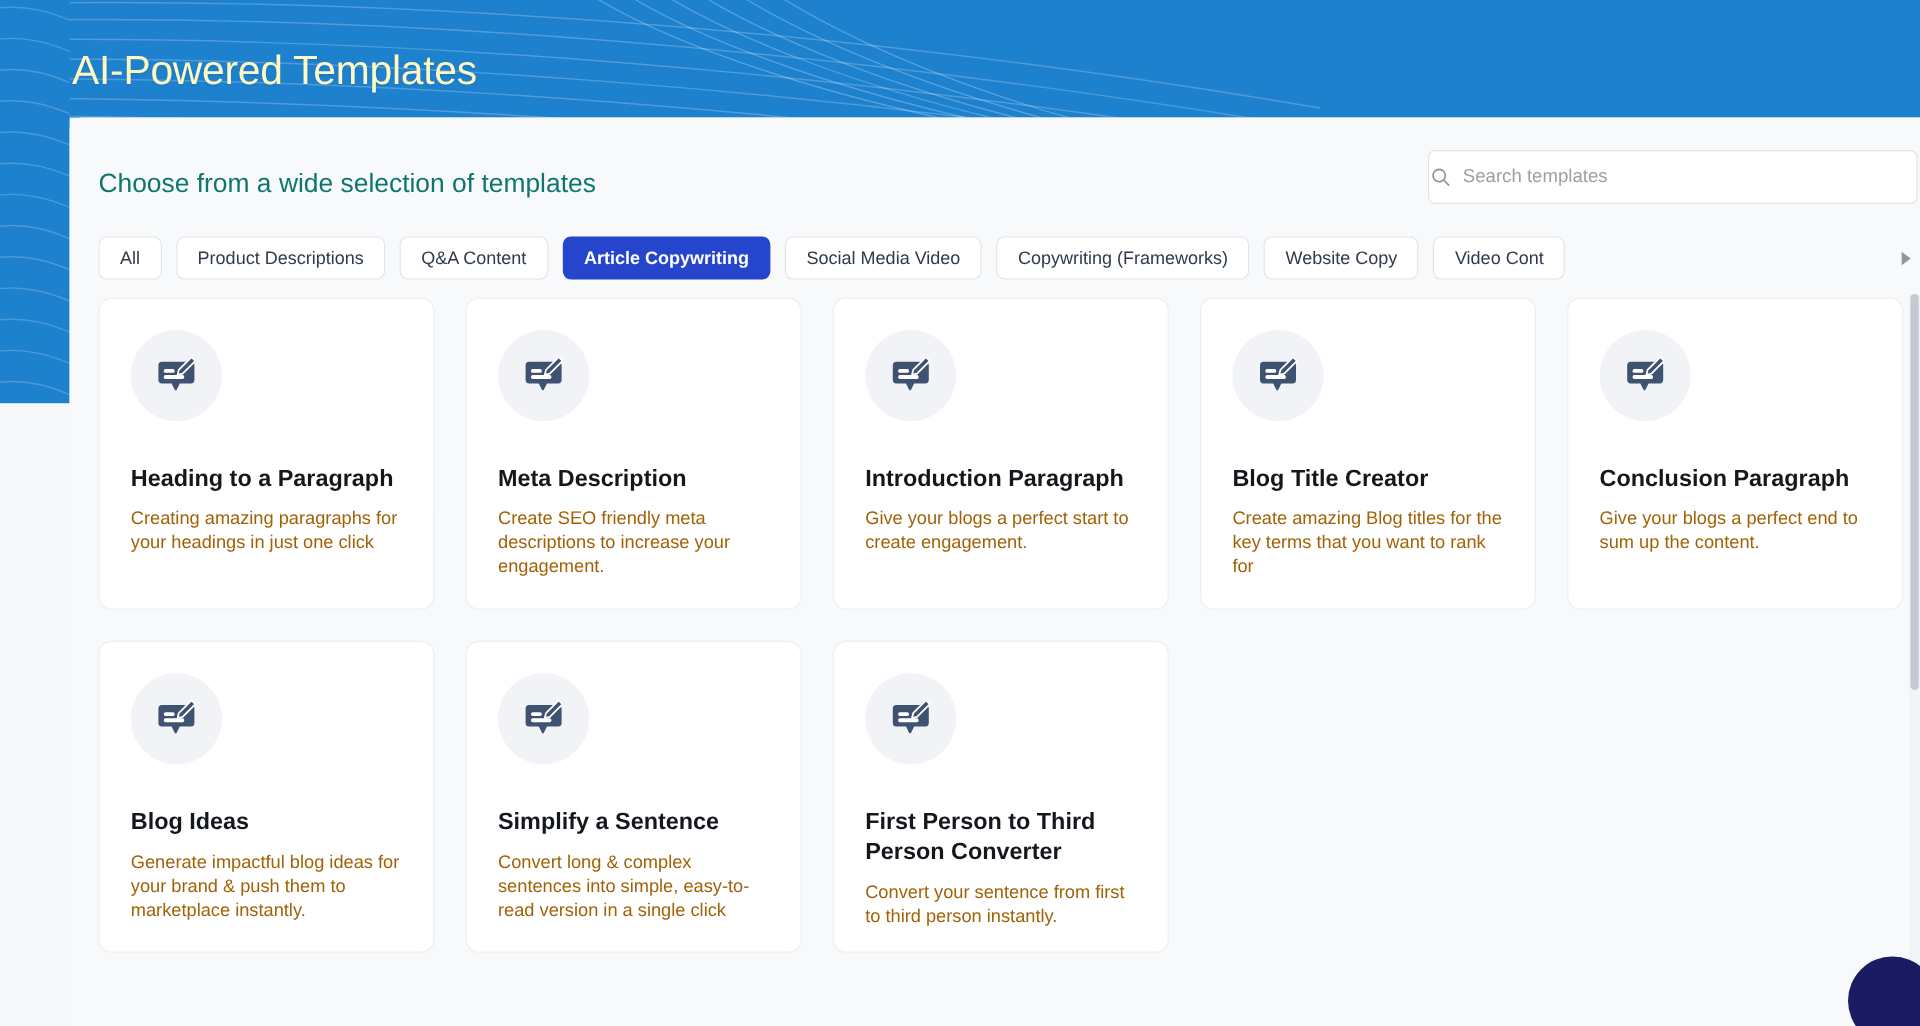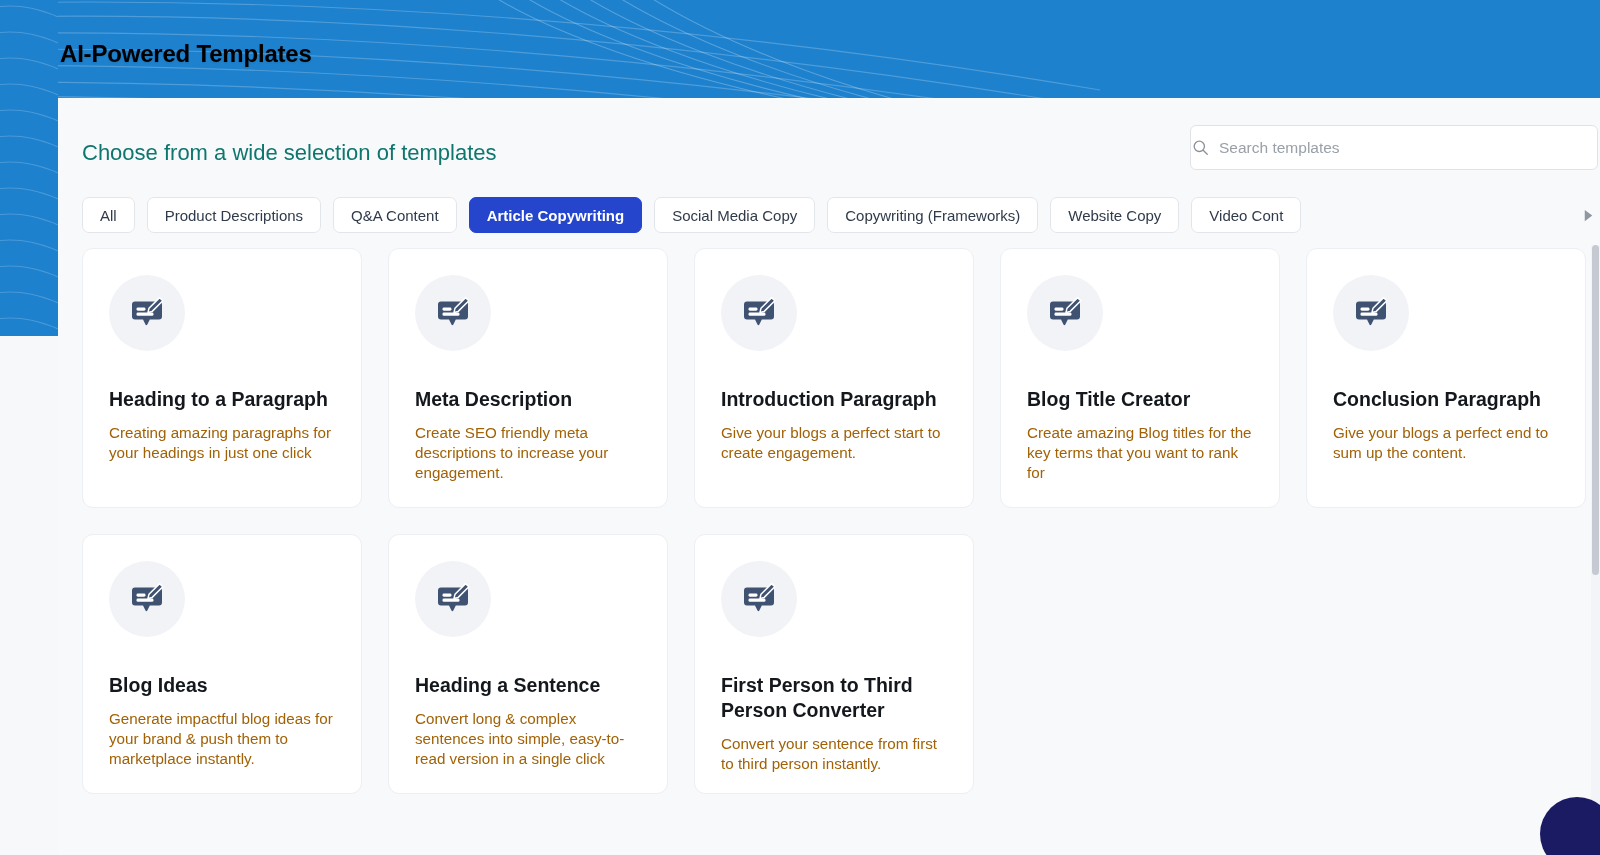--- a/index.html
+++ b/index.html
@@ -30,23 +30,23 @@
     background: #1d81ce;
     overflow: hidden;
     z-index: 1;
   }
   .hero-svg { position: absolute; inset: 0; width: 100%; height: 100%; display: block; }
 
   .hero-title {
     position: absolute;
     left: 60px;
     top: 40px;
-    font-size: 24px;
-    font-weight: bold;
-    color: #000000;
+    font-size: 34px;
+    font-weight: normal;
+    color: #fef9c3;
     letter-spacing: -0.2px;
     z-index: 3;
     text-shadow: 0 1px 2px rgba(0,0,0,0.10);
     white-space: nowrap;
   }
 
   
   .hero-rail {
     position: absolute;
     left: 0; top: 0;
@@ -308,21 +308,21 @@
         <input class="search-input" type="text" placeholder="Search templates" style="">
       </div>
     </div>
 
     <div class="tabs-row">
       <div class="tabs-strip" id="tabs-strip">
           <div class="tab">All</div>
           <div class="tab">Product Descriptions</div>
           <div class="tab">Q&amp;A Content</div>
           <div class="tab active">Article Copywriting</div>
-          <div class="tab">Social Media Copy</div>
+          <div class="tab">Social Media Video</div>
           <div class="tab">Copywriting (Frameworks)</div>
           <div class="tab">Website Copy</div>
           <div class="tab">Video Cont</div>
         </div>
       <div class="tabs-next">
         <svg viewBox="0 0 16 16" width="15" height="15">
           <polygon points="4,2 12,8 4,14" fill="#9097a1"></polygon>
         </svg>
       </div>
     </div>
@@ -403,21 +403,21 @@
           </div>
           <div class="card">
             <div class="card-icon-circle">
               <svg class="card-icon-svg" viewBox="0 0 40 40">
                 <path d="M5 11.5a3 3 0 0 1 3-3h24a3 3 0 0 1 3 3v12a3 3 0 0 1-3 3h-9.2l-2.6 5.2a0.9 0.9 0 0 1-1.6 0L16 26.5H8a3 3 0 0 1-3-3z" fill="#3f5272"></path>
                 <rect x="9.5" y="14.5" width="9" height="3.2" rx="1.4" fill="#ffffff"></rect>
                 <rect x="9.5" y="19.6" width="17" height="3.2" rx="1.4" fill="#ffffff"></rect>
                 <path d="M32.6 4.6l3.2 3.2-10.6 10.6-4.2 1 1-4.2z" fill="#3f5272" stroke="#ffffff" stroke-width="1.5" stroke-linejoin="round"></path>
               </svg>
             </div>
-            <div class="card-title">Heading a Sentence</div>
+            <div class="card-title">Simplify a Sentence</div>
             <div class="card-desc">Convert long &amp; complex sentences into simple, easy-to-read version in a single click</div>
           </div>
           <div class="card">
             <div class="card-icon-circle">
               <svg class="card-icon-svg" viewBox="0 0 40 40">
                 <path d="M5 11.5a3 3 0 0 1 3-3h24a3 3 0 0 1 3 3v12a3 3 0 0 1-3 3h-9.2l-2.6 5.2a0.9 0.9 0 0 1-1.6 0L16 26.5H8a3 3 0 0 1-3-3z" fill="#3f5272"></path>
                 <rect x="9.5" y="14.5" width="9" height="3.2" rx="1.4" fill="#ffffff"></rect>
                 <rect x="9.5" y="19.6" width="17" height="3.2" rx="1.4" fill="#ffffff"></rect>
                 <path d="M32.6 4.6l3.2 3.2-10.6 10.6-4.2 1 1-4.2z" fill="#3f5272" stroke="#ffffff" stroke-width="1.5" stroke-linejoin="round"></path>
               </svg>

